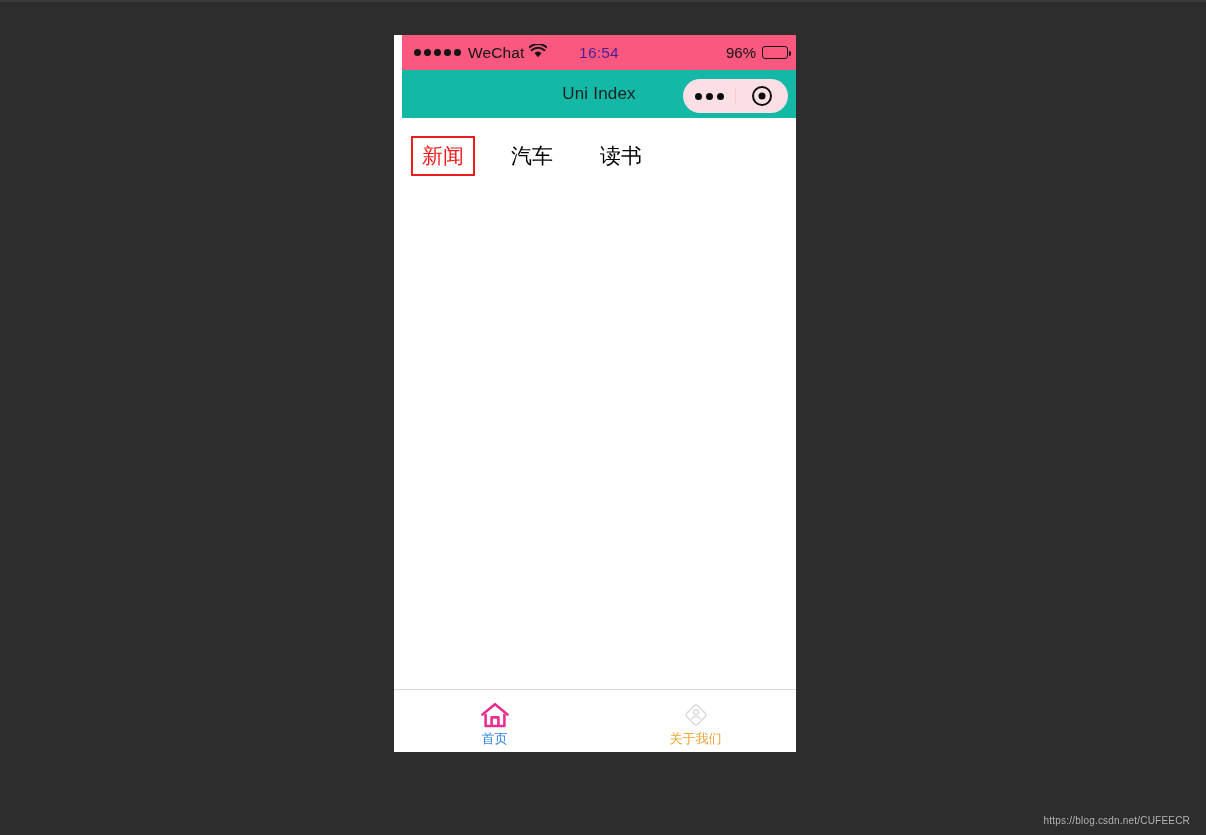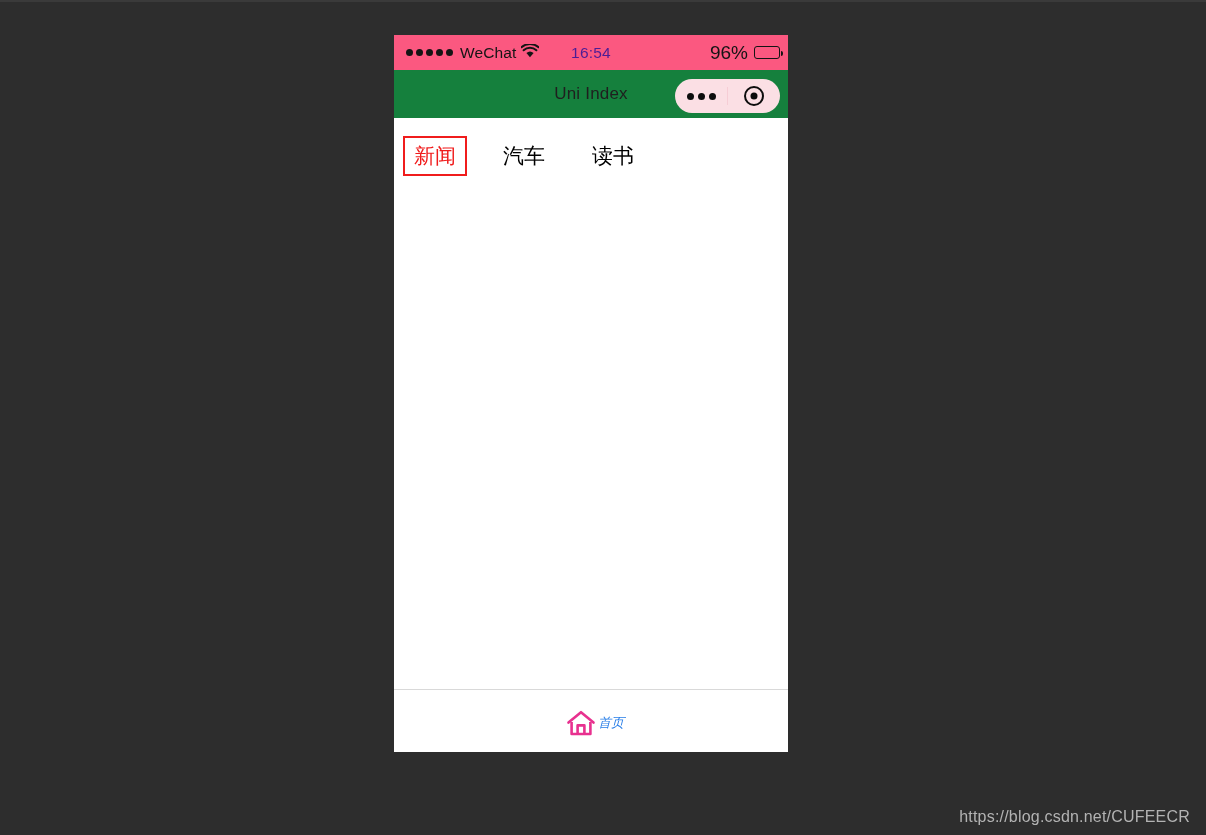--- a/index.html
+++ b/index.html
@@ -26,20 +26,21 @@
 
   
   #phone {
     position: absolute;
     left: 394px;
     top: 35px;
     width: 394px;
     height: 717px;
     background: #ffffff;
     overflow: hidden;
+    padding-left: 8px;
   }
 
   
   #status-bar {
     height: 35px;
     background: #fb5880;
     position: relative;
     color: #1a1a1a;
     font-size: 15px;
   }
@@ -87,21 +88,21 @@
   #status-right {
     position: absolute;
     right: 8px;
     top: 0;
     height: 35px;
     display: flex;
     align-items: center;
     gap: 6px;
   }
   #battery-pct {
-    font-size: 19px;
+    font-size: 15px;
     color: #141414;
   }
   #battery-icon {
     position: relative;
     width: 26px;
     height: 13px;
     border: 1.5px solid #141414;
     border-radius: 3px;
     box-sizing: border-box;
     padding: 1.5px;
@@ -119,21 +120,21 @@
   #battery-fill {
     width: 96%;
     height: 100%;
     background: #141414;
     border-radius: 1px;
   }
 
   
   #nav-bar {
     height: 48px;
-    background: #15803d;
+    background: #14b8a6;
     position: relative;
   }
   #nav-title {
     position: absolute;
     left: 0; right: 0; top: 0;
     height: 48px;
     display: flex;
     align-items: center;
     justify-content: center;
     font-size: 17px;
@@ -231,47 +232,46 @@
     bottom: 0;
     width: 402px;
     height: 62px;
     background: #ffffff;
     border-top: 1px solid #d9d9d9;
     display: flex;
   }
   .tab-item {
     flex: 1;
     display: flex;
-    flex-direction: row;
+    flex-direction: column;
     align-items: center;
     justify-content: center;
     gap: 2px;
     padding-top: 3px;
-    font-style: italic;
   }
   .tab-icon {
     width: 30px;
     height: 30px;
     display: flex;
     align-items: center;
     justify-content: center;
   }
   .tab-label {
     font-size: 13px;
     line-height: 1;
   }
   #tab-label-home { color: #2a7fe8; }
   #tab-label-about { color: #eda232; }
 
   
   #watermark {
     position: absolute;
     right: 16px;
     bottom: 9px;
-    font-size: 16px;
+    font-size: 10px;
     color: #b3b3b3;
     letter-spacing: 0.2px;
   }
 </style>
 </head>
 <body>
 
 <div id="top-hairline"></div>
 
 <div id="phone">
@@ -336,17 +336,27 @@
       <span class="tab-icon">
         <svg width="30" height="28" viewBox="0 0 30 28">
           <path d="M2.5 13.6 L15 3.2 L27.5 13.6" stroke="#e8318f" stroke-width="2.6" fill="none" stroke-linecap="round" stroke-linejoin="round"></path>
           <path d="M5.6 13.0 L5.6 25 L24.4 25 L24.4 13.0" stroke="#e8318f" stroke-width="2.6" fill="none" stroke-linejoin="round"></path>
           <path d="M11.6 25 L11.6 16.4 L18.4 16.4 L18.4 25" stroke="#e8318f" stroke-width="2.6" fill="none" stroke-linejoin="round"></path>
         </svg>
       </span>
       <span id="tab-label-home" class="tab-label">首页</span>
     </div>
 
+    <div class="tab-item">
+      <span class="tab-icon">
+        <svg width="30" height="30" viewBox="0 0 30 30">
+          <rect x="7.2" y="7.2" width="15.6" height="15.6" rx="3.2" transform="rotate(45 15 15)" stroke="#dcdcdc" stroke-width="1.6" fill="none"></rect>
+          <circle cx="15" cy="12.3" r="2.5" stroke="#dcdcdc" stroke-width="1.5" fill="none"></circle>
+          <path d="M10.4 19.6 A4.9 4.9 0 0 1 19.6 19.6" stroke="#dcdcdc" stroke-width="1.5" fill="none"></path>
+        </svg>
+      </span>
+      <span id="tab-label-about" class="tab-label">关于我们</span>
+    </div>
 
   </div>
 </div>
 
 <div id="watermark">https://blog.csdn.net/CUFEECR</div>
 
 </body></html>

